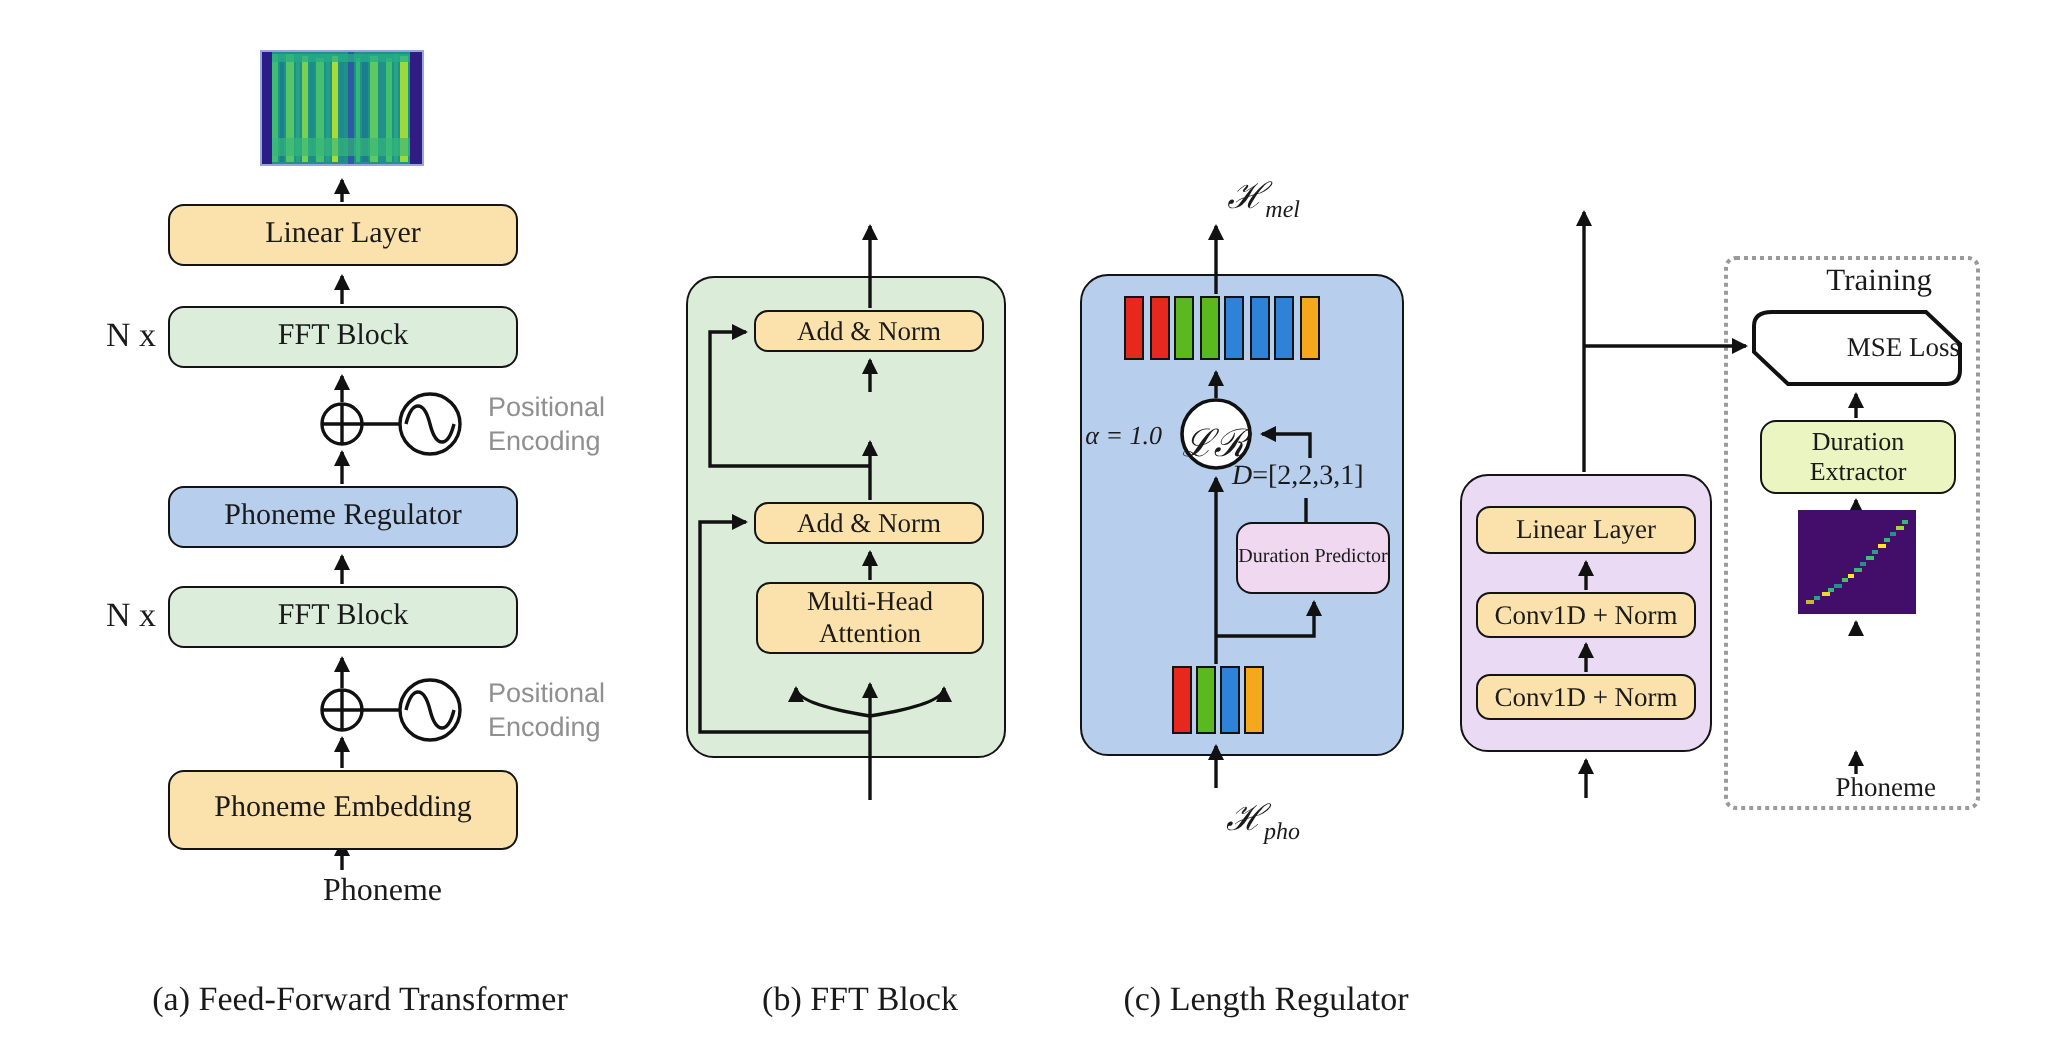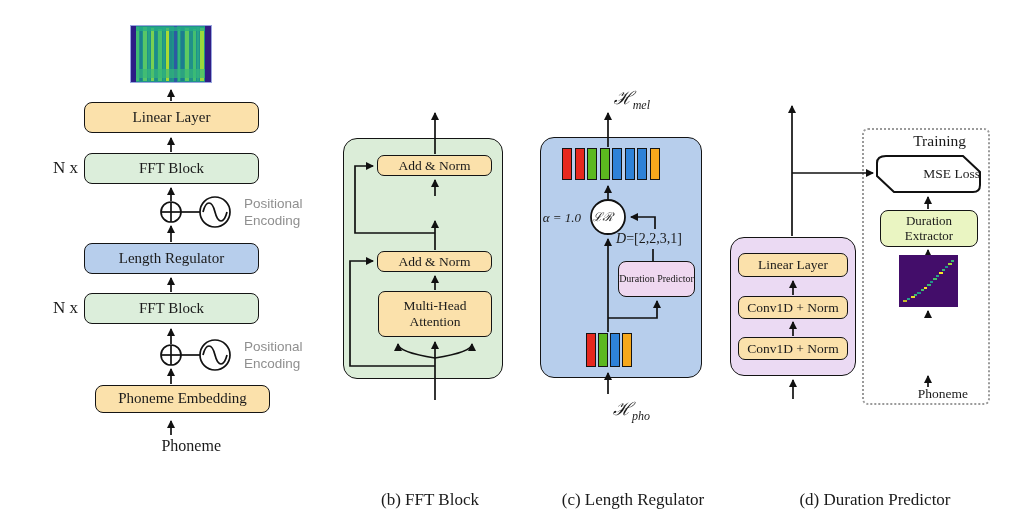--- a/index.html
+++ b/index.html
@@ -138,46 +138,46 @@
         <rect x="70" y="3" width="4" height="53" fill="#9bd93c"></rect>
       </g>
       <rect x="6" y="44" width="69" height="9" fill="#35b779" opacity="0.65"></rect>
       <rect x="6" y="2" width="69" height="4" fill="#27ad84" opacity="0.75"></rect>
     </svg>
   </div>
   <div class="box orange" style="left:84px;top:102px;width:175px;height:31px">Linear Layer</div>
   <div class="box green" style="left:84px;top:153px;width:175px;height:31px">FFT Block</div>
   <div class="txt" style="left:30px;top:158px;width:48px;font-size:17px">N x</div>
   <div class="txt gray-sans" style="left:244px;top:195px;width:90px">Positional Encoding</div>
-  <div class="box blue" style="left:84px;top:243px;width:175px;height:31px">Length Regulator</div>
+  <div class="box blue" style="left:84px;top:243px;width:175px;height:31px">Phoneme Regulator</div>
   <div class="box green" style="left:84px;top:293px;width:175px;height:31px">FFT Block</div>
   <div class="txt" style="left:30px;top:298px;width:48px;font-size:17px">N x</div>
   <div class="txt gray-sans" style="left:244px;top:338px;width:90px">Positional Encoding</div>
-  <div class="box orange" style="left:95px;top:385px;width:175px;height:28px">Phoneme Embedding</div>
+  <div class="box orange" style="left:84px;top:385px;width:175px;height:40px">Phoneme Embedding</div>
   <div class="txt" style="left:121px;top:437px;width:100px;font-size:16px">Phoneme</div>
 
   <div class="box orange sm" style="left:377px;top:155px;width:115px;height:21px">Add &amp; Norm</div>
   <div class="box orange sm" style="left:377px;top:251px;width:115px;height:21px">Add &amp; Norm</div>
-  <div class="box orange sm" style="left:378px;top:291px;width:114px;height:46px">Multi-Head Attention</div>
+  <div class="box orange sm" style="left:378px;top:291px;width:114px;height:36px">Multi-Head Attention</div>
 
   <div class="txt" style="left:566px;top:85px;width:84px;font-size:18px">
     <span class="math">ℋ</span><sub class="mathsub">mel</sub>
   </div>
   <div class="bars" style="left:562px;top:148px;width:98px;height:32px">
       <div class="seq-bar" style="background: rgb(230, 40, 30);"></div>
       <div class="seq-bar" style="background: rgb(230, 40, 30);"></div>
       <div class="seq-bar" style="background: rgb(92, 184, 31);"></div>
       <div class="seq-bar" style="background: rgb(92, 184, 31);"></div>
       <div class="seq-bar" style="background: rgb(46, 130, 216);"></div>
       <div class="seq-bar" style="background: rgb(46, 130, 216);"></div>
       <div class="seq-bar" style="background: rgb(46, 130, 216);"></div>
       <div class="seq-bar" style="background: rgb(246, 168, 28);"></div>
     </div>
   <div class="txt math" style="left:541px;top:210px;width:40px;font-size:13px;text-align:right">α = 1.0</div>
-  <div class="txt math" style="left:591px;top:208px;width:22px;font-size:12px">ℒℛ</div>
+  <div class="txt math" style="left:591px;top:208px;width:22px;font-size:19px">ℒℛ</div>
   <div class="txt" style="left:616px;top:231px;width:88px;font-size:14px;text-align:left">
     <span class="math">D</span><span>=[2,2,3,1]</span>
   </div>
   <div class="box pink" style="left:618px;top:261px;width:77px;height:36px">Duration Predictor</div>
   <div class="bars" style="left:586px;top:333px;width:46px;height:34px">
       <div class="seq-bar" style="background: rgb(230, 40, 30);"></div>
       <div class="seq-bar" style="background: rgb(92, 184, 31);"></div>
       <div class="seq-bar" style="background: rgb(46, 130, 216);"></div>
       <div class="seq-bar" style="background: rgb(246, 168, 28);"></div>
     </div>
@@ -209,17 +209,17 @@
           <rect x="40" y="17" width="4" height="2" fill="#fde725"></rect>
         <rect x="43" y="14" width="3" height="2" fill="#35b779"></rect>
           <rect x="46" y="11" width="3" height="2" fill="#21918c"></rect>
         <rect x="49" y="8" width="4" height="2" fill="#9fda3a"></rect>
           <rect x="52" y="5" width="3" height="2" fill="#35b779"></rect>
       </g>
     </svg>
   </div>
   <div class="txt" style="left:888px;top:386px;width:80px;font-size:13.5px">Phoneme</div>
 
+  <div class="caption" style="left:30px;width:300px">(a) Feed-Forward Transformer</div>
   <div class="caption" style="left:330px;width:200px">(b) FFT Block</div>
   <div class="caption" style="left:523px;width:220px">(c) Length Regulator</div>
-  <div class="caption" style="left:765px;width:220px">(d) Duration Predictor</div>
 
 </div>
 
 </body></html>

